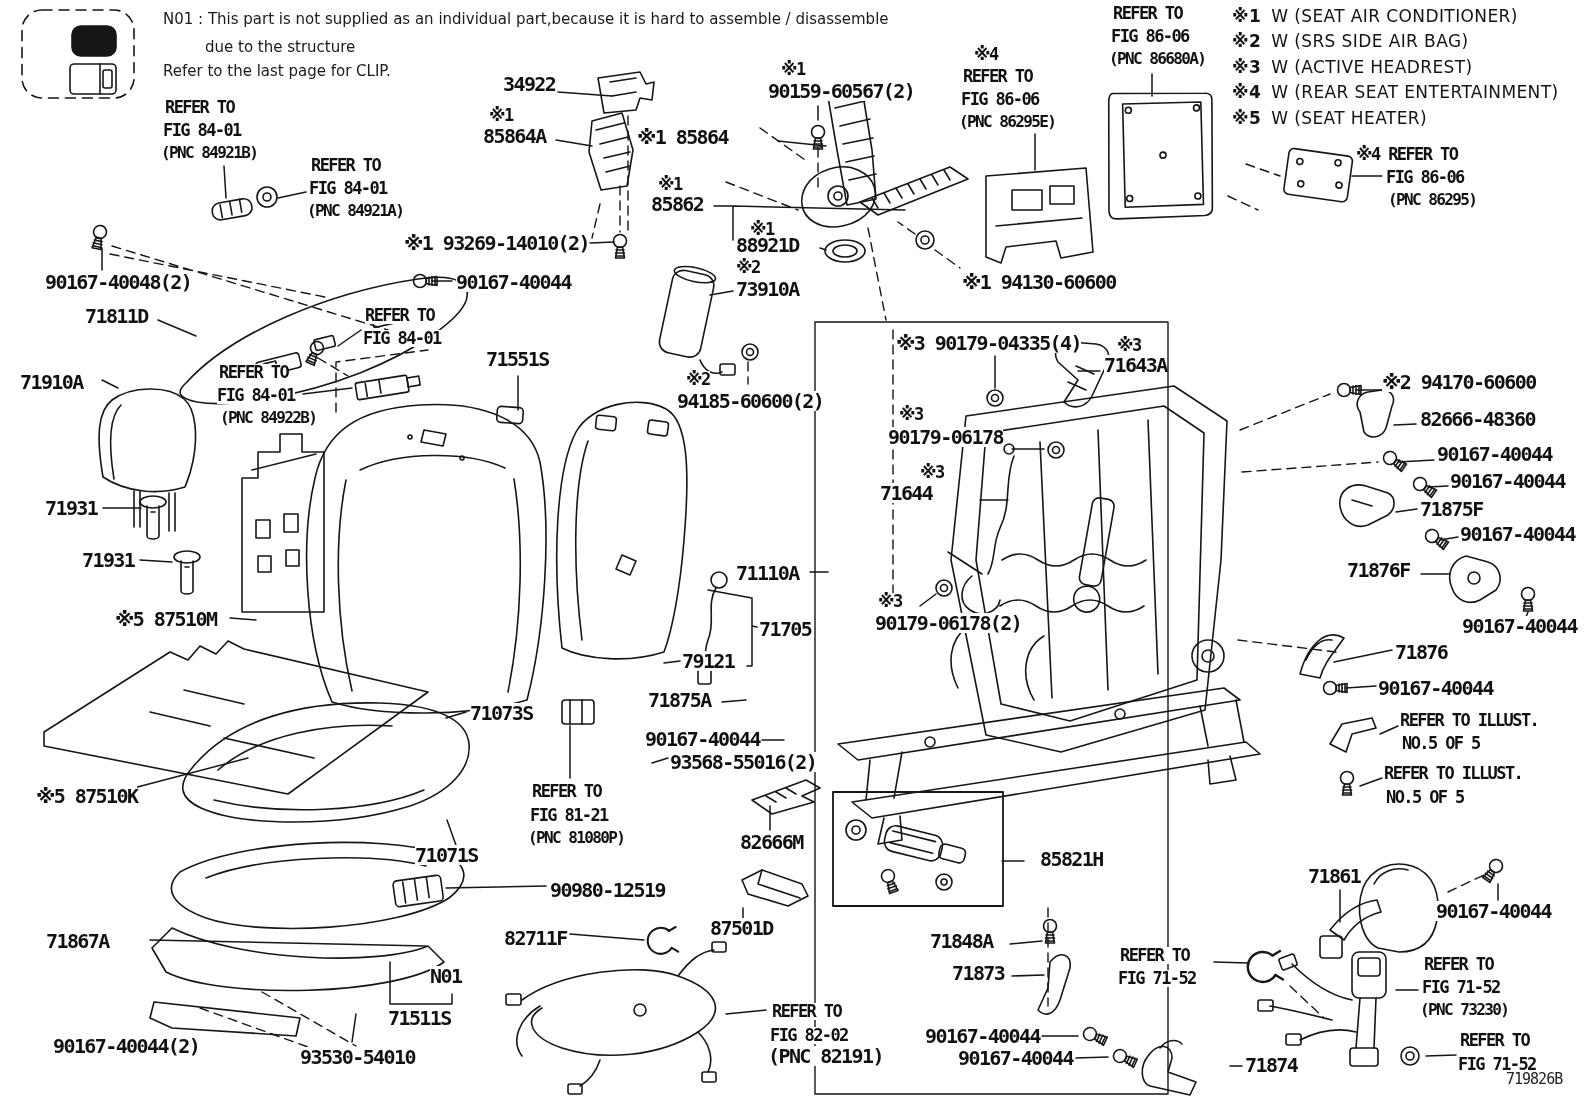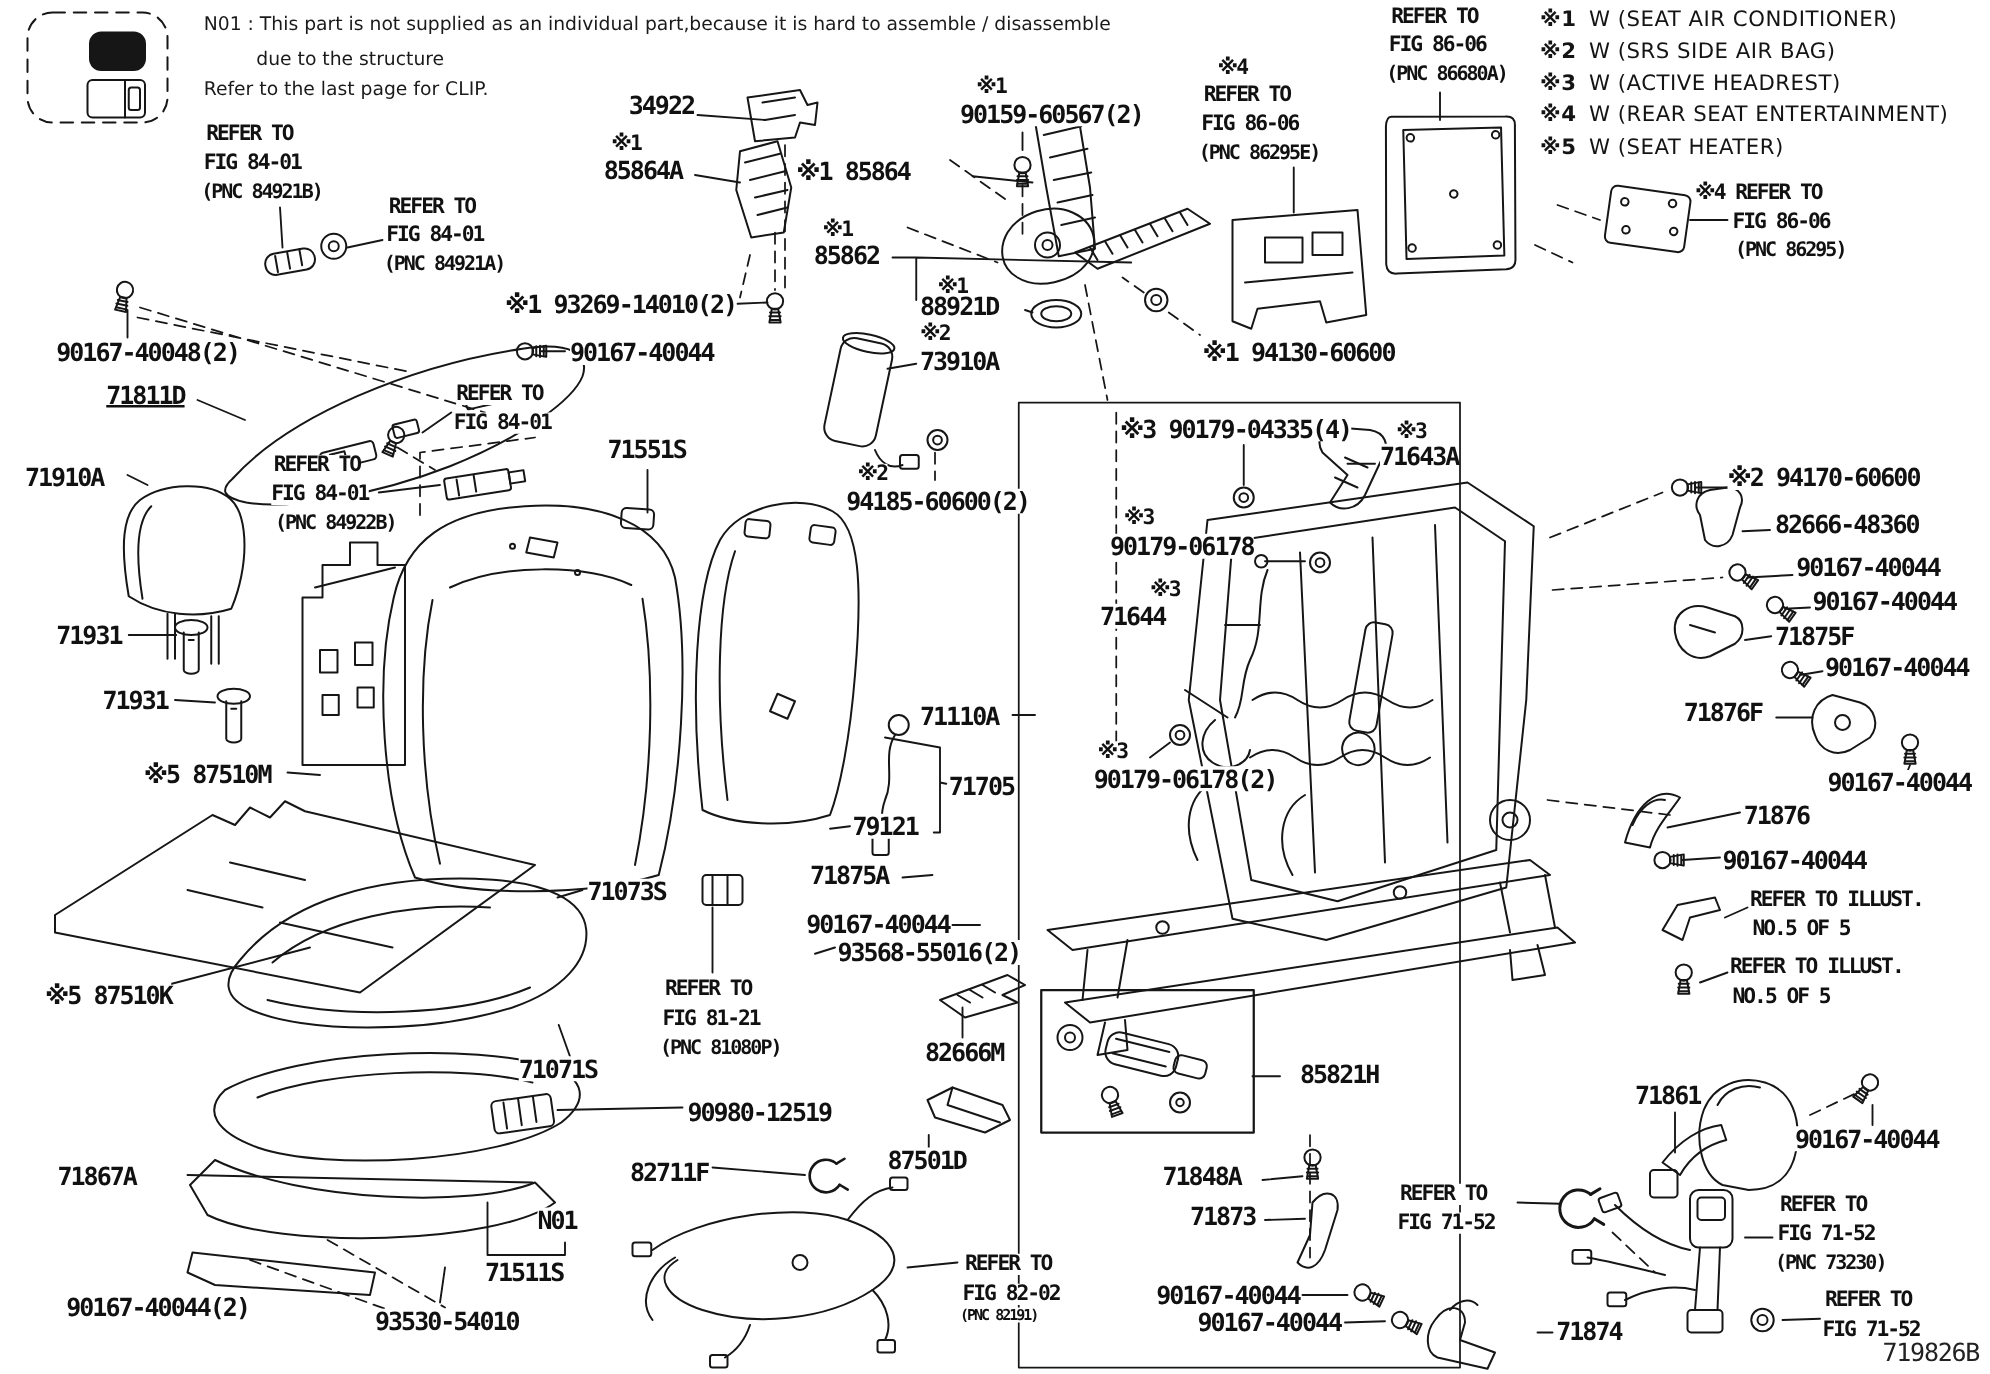--- a/index.html
+++ b/index.html
@@ -6,21 +6,21 @@
   #canvas{position:relative;width:1592px;height:1099px;background:#ffffff;overflow:hidden;
           font-family:"DejaVu Sans","Liberation Sans",sans-serif;color:#161616;}
   #art{position:absolute;left:0;top:0;}
   .pl{position:absolute;font-family:"DejaVu Sans Mono","DejaVu Sans",monospace;font-weight:bold;
       font-size:20px;letter-spacing:-1.6px;white-space:pre;color:#111;background:#ffffff;line-height:1.02;}
   .note{position:absolute;font-size:15px;color:#1a1a1a;white-space:pre;}
   #legend{position:absolute;left:1232px;top:6px;}
   .leg-row{display:flex;align-items:baseline;height:25.4px;font-size:17px;letter-spacing:.4px;color:#141414;}
   .leg-marker{font-weight:bold;margin-right:10px;}
   #diagram-code{position:absolute;left:1506px;top:1070px;font-family:"DejaVu Sans Mono","DejaVu Sans",monospace;
-      font-size:20px;letter-spacing:-1px;color:#222;text-align:center;}
+      font-size:15px;letter-spacing:-1px;color:#222;text-align:center;}
   .ld{fill:none;stroke:#161616;stroke-width:1.5;}
   .dl{fill:none;stroke:#161616;stroke-width:1.4;stroke-dasharray:9 6;}
 </style>
 </head>
 <body>
 
 <div id="canvas">
 
   <svg id="art" width="1592" height="1099" viewBox="0 0 1592 1099">
     <defs>
@@ -405,21 +405,21 @@
       <div class="pl" style="left: 768px; top: 81px;">90159-60567(2)</div>
       <div class="pl" style="left: 658px; top: 176px; font-size: 17px;">※1</div>
       <div class="pl" style="left: 651px; top: 194px;">85862</div>
       <div class="pl" style="left: 750px; top: 221px; font-size: 17px;">※1</div>
       <div class="pl" style="left: 736px; top: 235px;">88921D</div>
       <div class="pl" style="left: 736px; top: 259px; font-size: 17px;">※2</div>
       <div class="pl" style="left: 736px; top: 279px;">73910A</div>
       <div class="pl" style="left: 404px; top: 233px;">※1 93269-14010(2)</div>
       <div class="pl" style="left: 456px; top: 272px;">90167-40044</div>
       <div class="pl" style="left: 45px; top: 272px;">90167-40048(2)</div>
-      <div class="pl" style="left: 85px; top: 306px; text-decoration: underline;">71811D</div>
+      <div class="pl" style="left: 85px; top: 306px;">71811D</div>
       <div class="pl" style="left: 165px; top: 99px; font-size: 17px;">REFER TO</div>
       <div class="pl" style="left: 163px; top: 122px; font-size: 17px;">FIG 84-01</div>
       <div class="pl" style="left: 161px; top: 145px; font-size: 16px;">(PNC 84921B)</div>
       <div class="pl" style="left: 311px; top: 157px; font-size: 17px;">REFER TO</div>
       <div class="pl" style="left: 309px; top: 180px; font-size: 17px;">FIG 84-01</div>
       <div class="pl" style="left: 307px; top: 203px; font-size: 16px;">(PNC 84921A)</div>
       <div class="pl" style="left: 365px; top: 307px; font-size: 17px;">REFER TO</div>
       <div class="pl" style="left: 363px; top: 330px; font-size: 17px;">FIG 84-01</div>
       <div class="pl" style="left: 20px; top: 372px;">71910A</div>
       <div class="pl" style="left: 219px; top: 364px; font-size: 17px;">REFER TO</div>
@@ -467,21 +467,21 @@
       <div class="pl" style="left: 550px; top: 880px;">90980-12519</div>
       <div class="pl" style="left: 710px; top: 918px;">87501D</div>
       <div class="pl" style="left: 504px; top: 928px;">82711F</div>
       <div class="pl" style="left: 46px; top: 931px;">71867A</div>
       <div class="pl" style="left: 13px; top: 1036px; margin-left: 40px;">90167-40044(2)</div>
       <div class="pl" style="left: 300px; top: 1047px;">93530-54010</div>
       <div class="pl" style="left: 388px; top: 1008px;">71511S</div>
       <div class="pl" style="left: 430px; top: 966px;">N01</div>
       <div class="pl" style="left: 772px; top: 1003px; font-size: 17px;">REFER TO</div>
       <div class="pl" style="left: 770px; top: 1027px; font-size: 17px;">FIG 82-02</div>
-      <div class="pl" style="left: 768px; top: 1046px; font-size: 12px;">(PNC 82191)</div>
+      <div class="pl" style="left: 768px; top: 1046px; font-size: 20px;">(PNC 82191)</div>
       <div class="pl" style="left: 1028px; top: 849px; margin-left: 12px;">85821H</div>
       <div class="pl" style="left: 930px; top: 931px;">71848A</div>
       <div class="pl" style="left: 952px; top: 963px;">71873</div>
       <div class="pl" style="left: 1120px; top: 947px; font-size: 17px;">REFER TO</div>
       <div class="pl" style="left: 1118px; top: 970px; font-size: 17px;">FIG 71-52</div>
       <div class="pl" style="left: 925px; top: 1026px;">90167-40044</div>
       <div class="pl" style="left: 958px; top: 1048px;">90167-40044</div>
       <div class="pl" style="left: 1245px; top: 1055px;">71874</div>
       <div class="pl" style="left: 1308px; top: 866px;">71861</div>
       <div class="pl" style="left: 1436px; top: 901px;">90167-40044</div>

